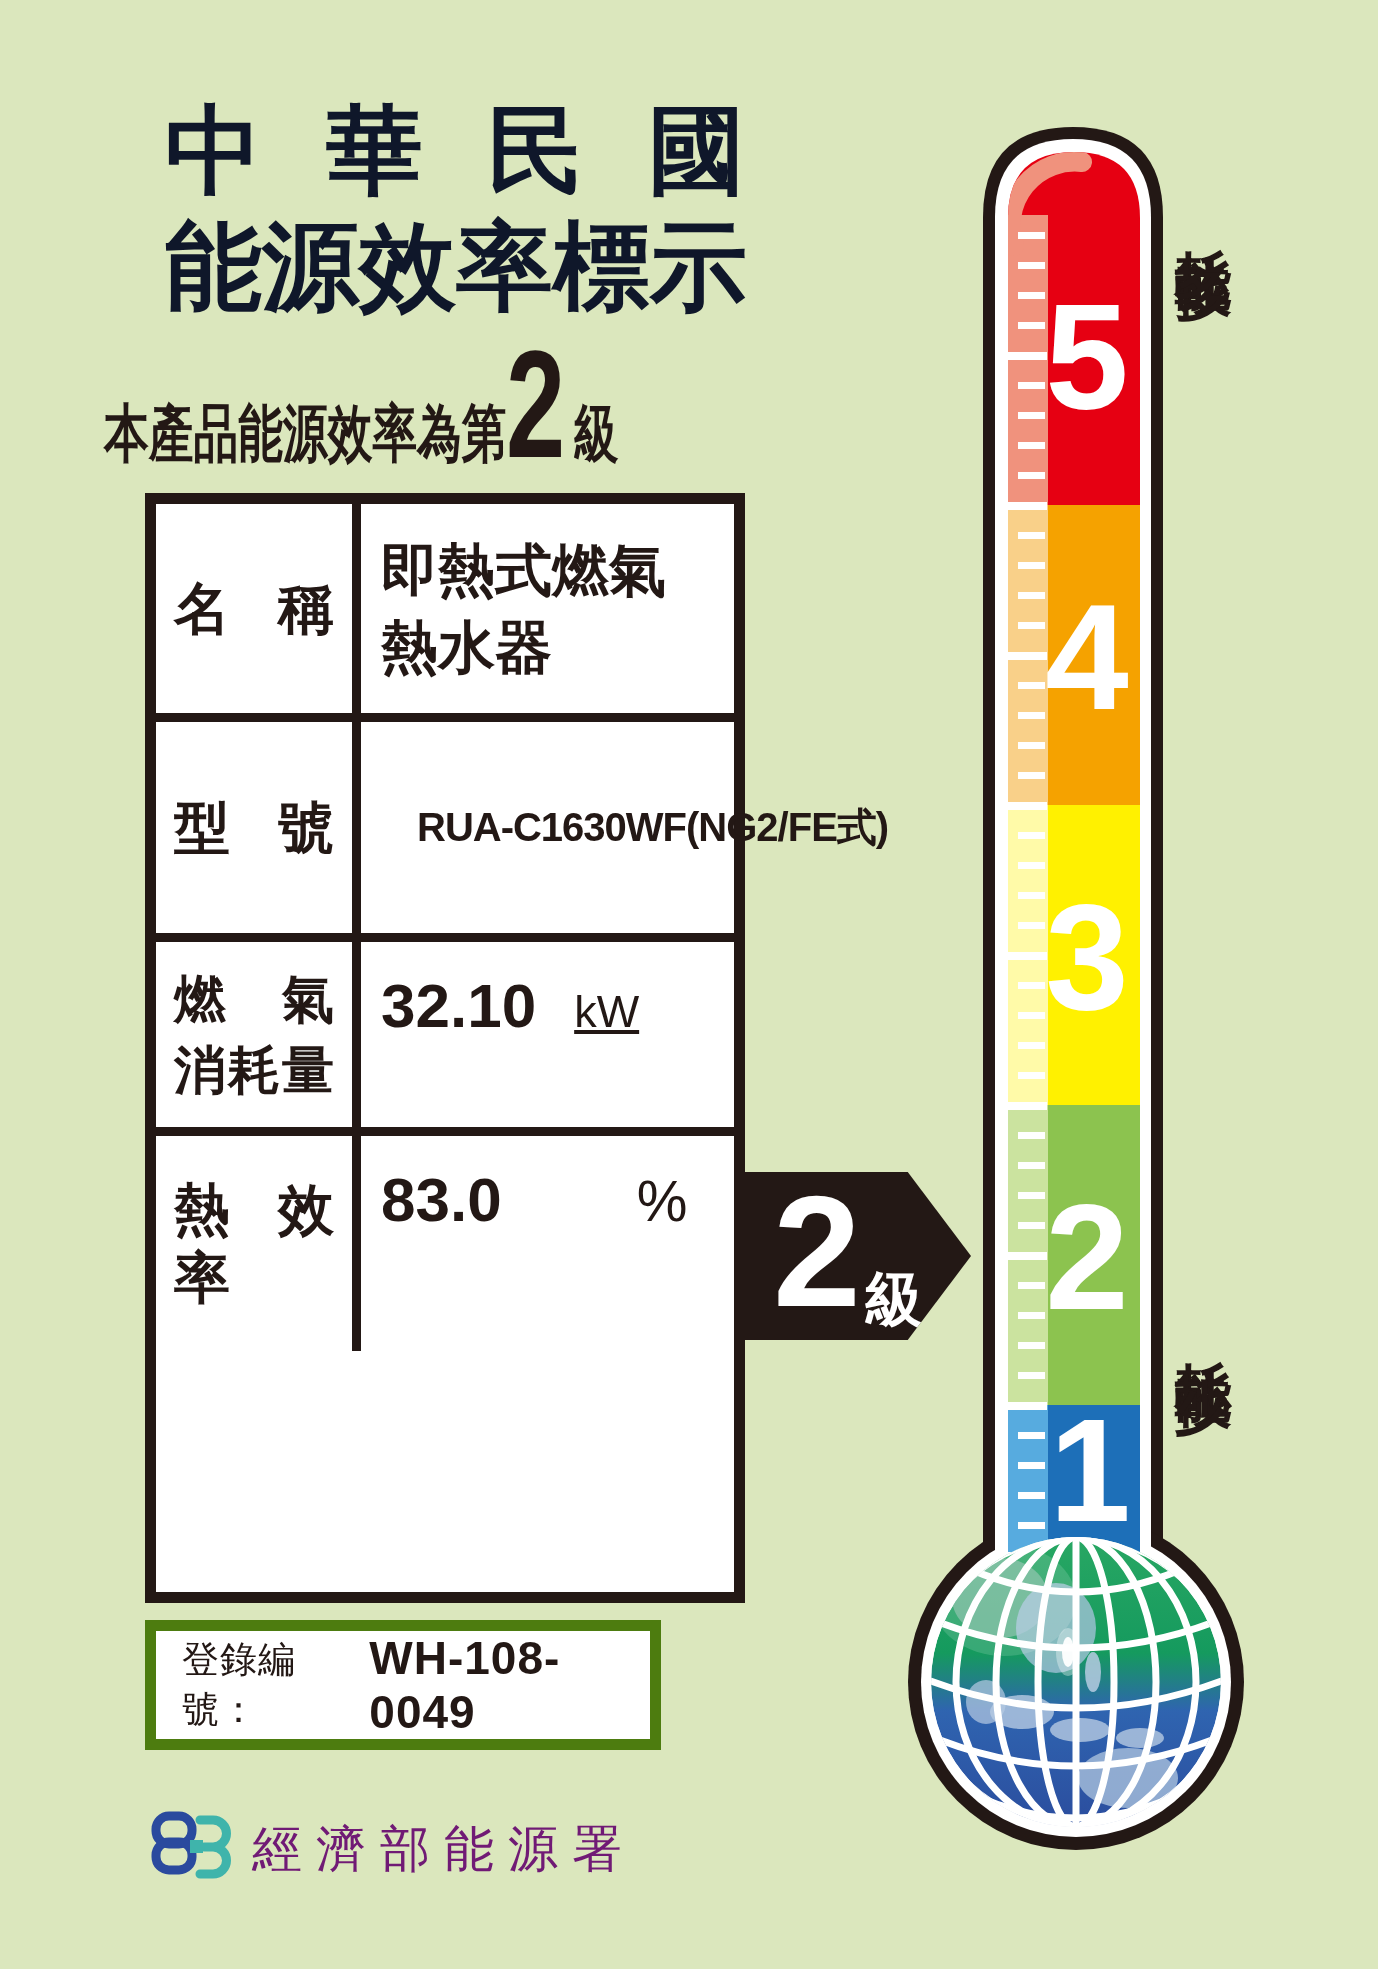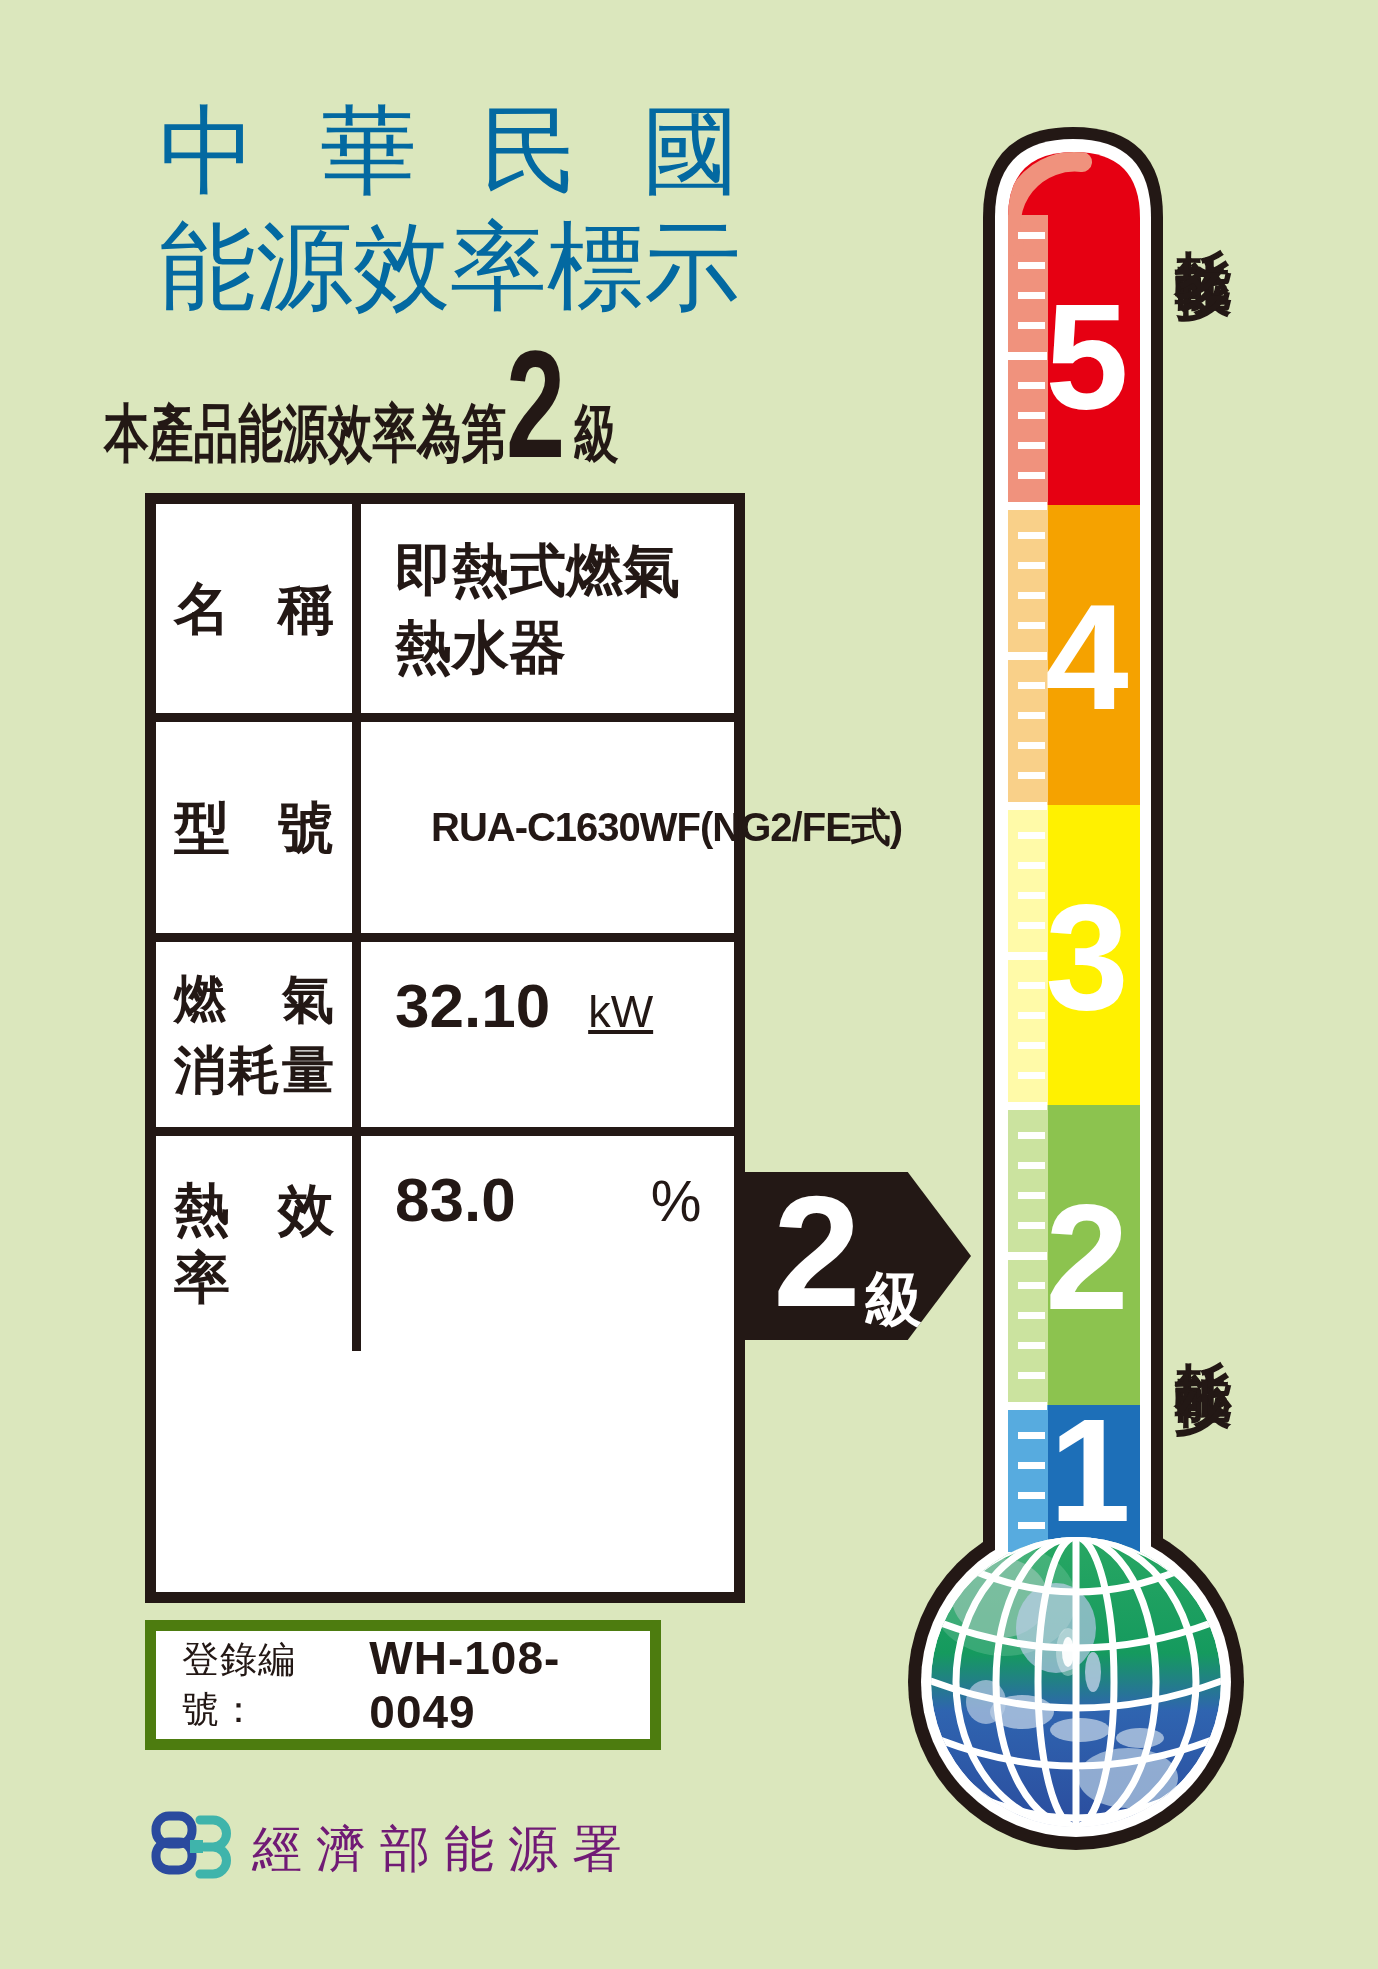--- a/index.html
+++ b/index.html
@@ -3,22 +3,22 @@
 <meta charset="utf-8">
 <style>
   html,body { margin:0; padding:0; }
   .page {
     position:relative; width:1378px; height:1969px;
     background:#dbe7bd; overflow:hidden;
     font-family:"Liberation Sans", sans-serif; color:#231815;
   }
   
   .title-line {
-    position:absolute; left:149px; width:600px; box-sizing:border-box;
-    padding:0 10px; font-size:97px; font-weight:normal; color:#0369a1;
+    position:absolute; left:155px; width:600px; box-sizing:border-box;
+    padding:0 10px; font-size:97px; font-weight:bold; color:#0f172a;
     line-height:1.1; text-align:justify; text-align-last:justify; white-space:nowrap;
   }
   .title-line1 { top:98px; }
   .title-line2 { top:214px; }
   
   .subtitle {
     position:absolute; left:104px; top:344px; height:122px;
     display:flex; align-items:flex-end;
   }
   .sub-wrap { overflow:visible; white-space:nowrap; }
@@ -36,21 +36,21 @@
   .sub-suffix-wrap span {
     display:inline-block; font-size:63px; font-weight:600; line-height:1.05;
     transform:scaleX(.71); transform-origin:left bottom;
   }
   
   .spec-table {
     position:absolute; left:145px; top:493px; width:600px; height:1110px;
     background:#fff; border:11px solid #231815; box-sizing:border-box;
     display:flex; flex-direction:column;
   }
-  .trow { display:flex; min-height:0;gap:14px; }
+  .trow { display:flex; min-height:0; }
   .trow + .trow { border-top:9px solid #231815; }
   .row-name  { flex:0 0 209px; }
   .row-model { flex:0 0 211px; }
   .row-gas   { flex:0 0 185px; }
   .row-eff   { flex:0 0 215px; }
   .row-announce { flex:1 1 auto; flex-direction:column; justify-content:center; padding:0 14px; }
   .lcell {
     flex:0 0 205px; box-sizing:border-box; border-right:9px solid #231815;
     display:flex; flex-direction:column; justify-content:center; padding:0 18px;
   }

